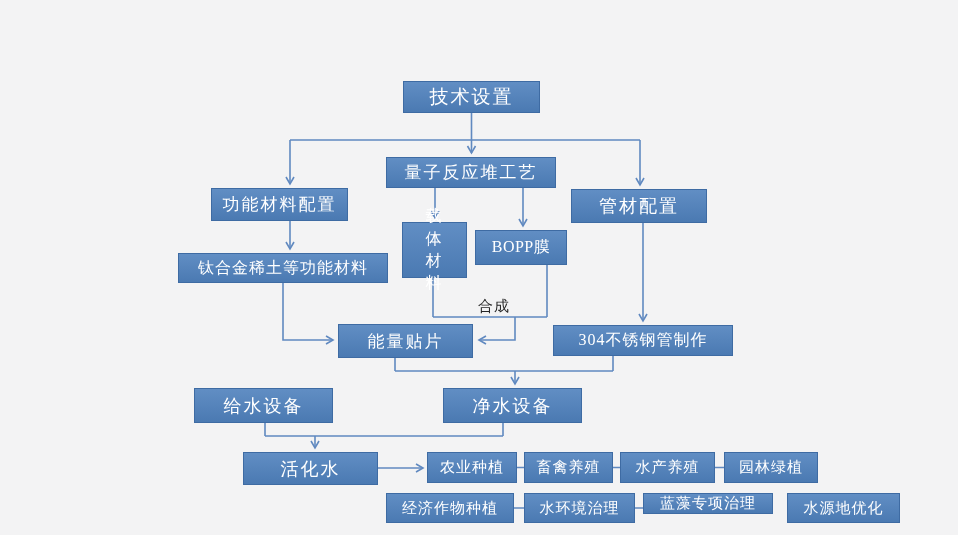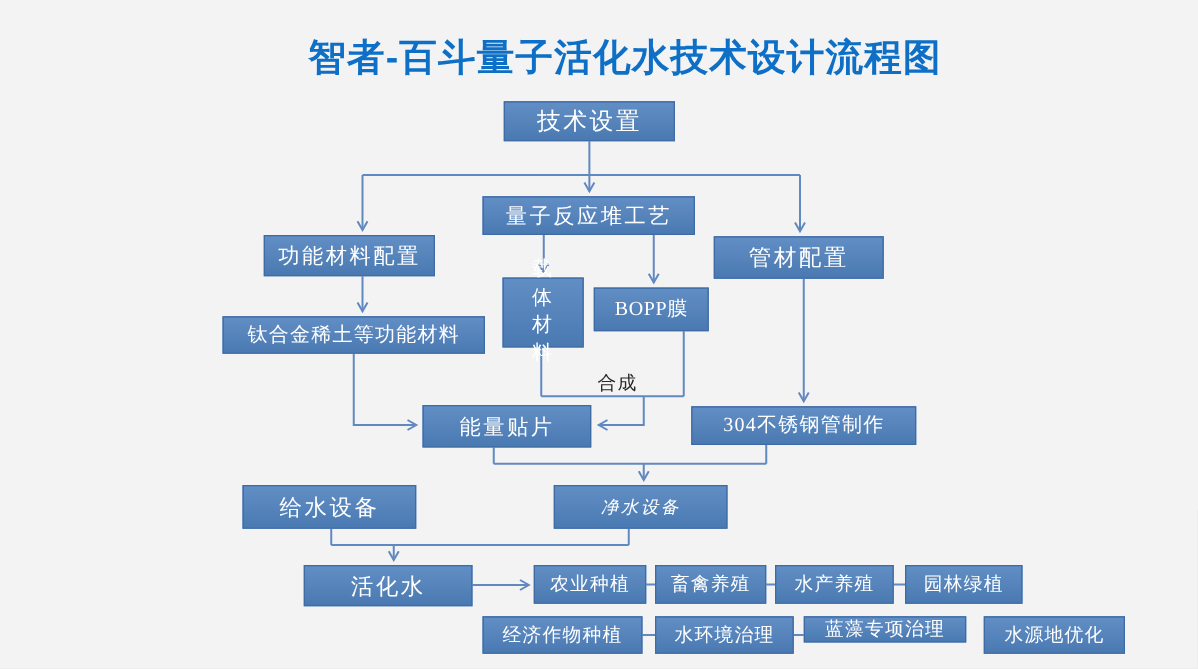--- a/index.html
+++ b/index.html
@@ -40,21 +40,20 @@
   }
   svg.wires{position:absolute;top:0;left:0;width:958px;height:535px;}
   .conn{stroke:var(--line-color);stroke-width:1.6;fill:none;}
   #arrow path{stroke:var(--line-color);stroke-width:1.6;fill:none;}
 </style>
 </head>
 <body>
 
 <div id="canvas">
 
-  <div id="title">智者-百斗量子活化水技术设计流程图</div>
 
   <svg class="wires" viewBox="0 0 958 535">
     <defs>
       <marker id="arrow" markerUnits="userSpaceOnUse" markerWidth="12" markerHeight="12" refX="9" refY="6" orient="auto">
         <path d="M2,2 L9,6 L2,10" stroke="#6089c0" stroke-width="1.6" fill="none"></path>
       </marker>
     </defs>
 
     <path class="conn" d="M471.5,113 L471.5,140 M290,140 L640,140"></path>
     <path class="conn" d="M290,140 L290,184" marker-end="url(#arrow)"></path>
@@ -101,21 +100,21 @@
   <div class="node" style="left:178px;top:253px;width:210px;height:30px;font-size:16px;letter-spacing:1px;">钛合金稀土等功能材料</div>
 
   <div class="free-label" style="left:470px;top:297px;width:48px;">合成</div>
 
   <div class="node" style="left:338px;top:324px;width:135px;height:34px;font-size:17px;">能量贴片</div>
 
   <div class="node" style="left:553px;top:325px;width:180px;height:31px;font-size:16px;letter-spacing:1px;">304不锈钢管制作</div>
 
   <div class="node" style="left:194px;top:388px;width:139px;height:35px;font-size:18px;">给水设备</div>
 
-  <div class="node" style="left:443px;top:388px;width:139px;height:35px;font-size:14px;font-style:italic;">净水设备</div>
+  <div class="node" style="left:443px;top:388px;width:139px;height:35px;font-size:18px;">净水设备</div>
 
   <div class="node" style="left:243px;top:452px;width:135px;height:33px;font-size:18px;">活化水</div>
 
   <div class="node small" style="left:427px;top:452px;width:90px;height:31px;">农业种植</div>
 
   <div class="node small" style="left:524px;top:452px;width:89px;height:31px;">畜禽养殖</div>
 
   <div class="node small" style="left:620px;top:452px;width:95px;height:31px;">水产养殖</div>
 
   <div class="node small" style="left:724px;top:452px;width:94px;height:31px;">园林绿植</div>

